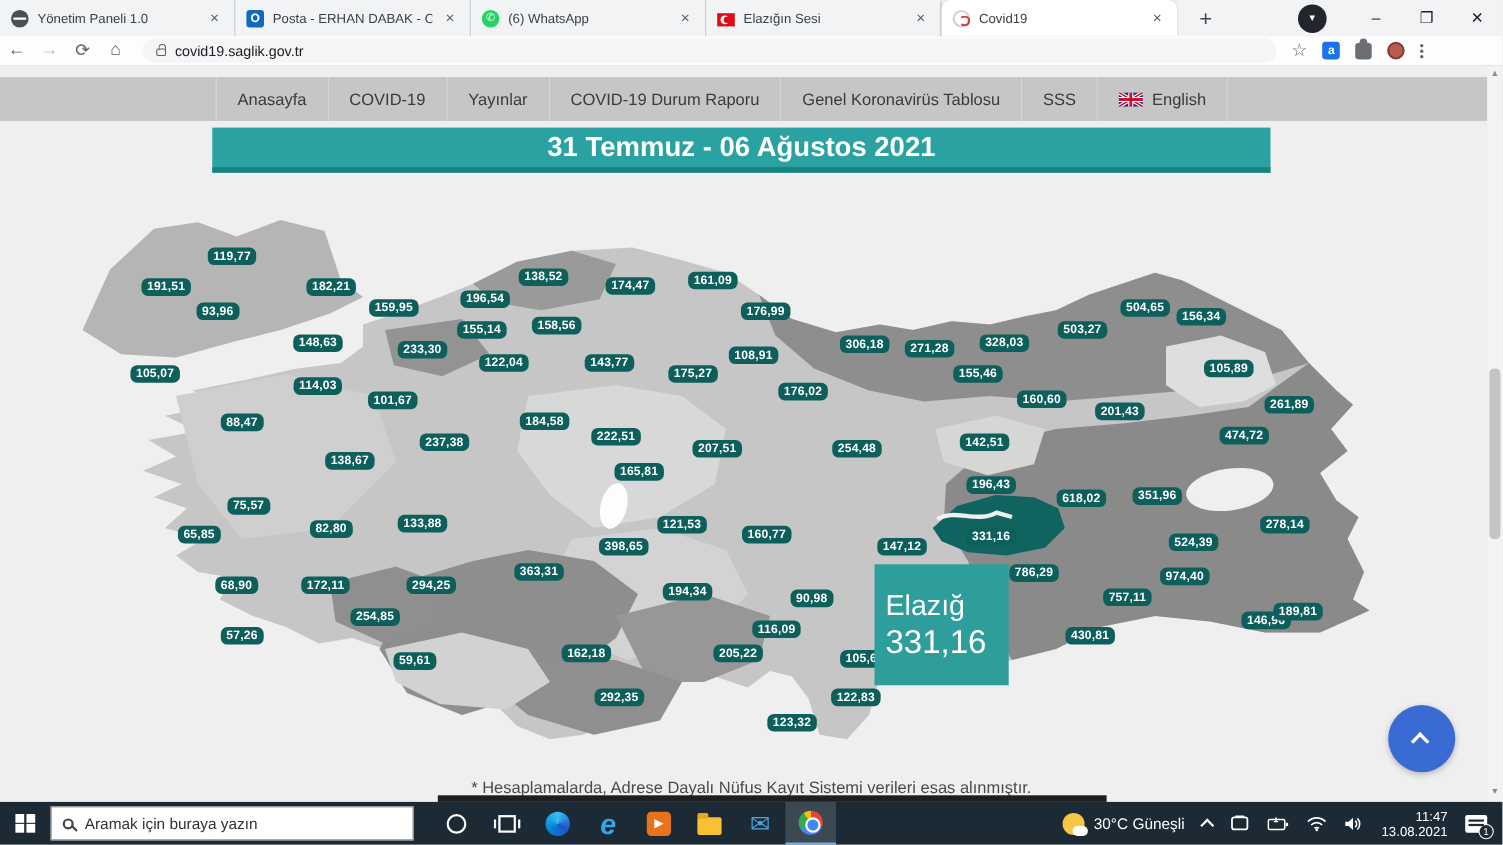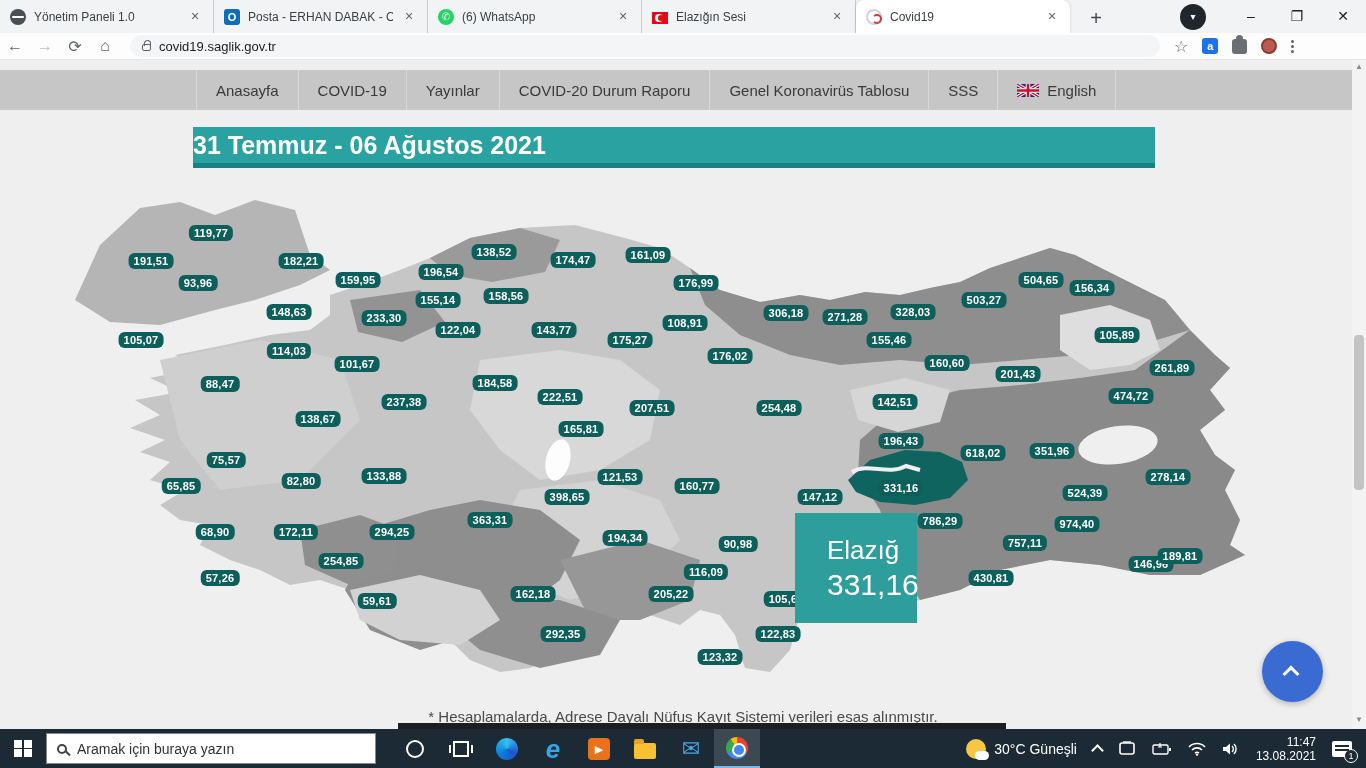--- a/index.html
+++ b/index.html
@@ -45,26 +45,26 @@
   .dots i { width:3px; height:3px; background:#5f6368; border-radius:50%; }
 
   
   .page { position:absolute; left:0; top:60px; width:1366px; height:669px; background:#efefef; overflow:hidden; }
   .navbar { position:absolute; left:0; top:10px; width:1366px; height:40px; background:#c6c6c6; display:flex; align-items:stretch; padding-left:196px; }
   .nav-item { display:flex; align-items:center; gap:8px; padding:0 19px; font-size:15px; color:#3a3a3a; border-left:1px solid #d8d8d8; cursor:pointer; white-space:nowrap; }
   .nav-item:last-child { border-right:1px solid #d8d8d8; }
   .flag-tr { width:20px; height:13px; background:#e30a17; position:relative; display:inline-block; }
   .flag-tr::before { content:""; position:absolute; left:4px; top:2.5px; width:8px; height:8px; border-radius:50%; background:#fff; }
   .flag-tr::after { content:""; position:absolute; left:6.5px; top:3.5px; width:6.5px; height:6px; border-radius:50%; background:#e30a17; }
-  .banner { position:absolute; left:193px; top:67px; width:962px; height:41px; background:#2aa2a1; border-bottom:5px solid #17827f; display:flex; align-items:center; }
+  .banner { position:absolute; left:193px; top:56px; width:962px; height:41px; background:#2aa2a1; border-bottom:5px solid #17827f; display:flex; align-items:center; justify-content:center; }
   .banner .txt { color:#fff; font-size:25px; font-weight:bold; }
 
   .mapwrap { position:absolute; left:0; top:0; width:1366px; height:669px; }
   .mlabel { position:absolute; transform:translate(-50%,-50%); background:#0d5f5b; color:#fff; font-size:11px; font-weight:bold; padding:2px 5px; border-radius:6px; white-space:nowrap; z-index:4; letter-spacing:.2px; }
-  .tooltipbox { position:absolute; left:795px; top:453px; width:122px; height:110px; background:#2e9e9d; z-index:6; color:#fff; display:flex; flex-direction:column; justify-content:center; padding-left:32px; gap:2px; }
+  .tooltipbox { position:absolute; left:795px; top:453px; width:122px; height:110px; background:#2e9e9d; z-index:6; color:#fff; display:flex; flex-direction:column; justify-content:center; padding-left:10px; gap:2px; }
   .tooltipbox .prov { font-size:26px; }
   .tooltipbox .val { font-size:30px; }
   .footnote { position:absolute; left:0; top:648px; width:1366px; text-align:center; font-size:15px; color:#4a4a4a; z-index:3; }
   .darkstrip { position:absolute; left:398px; top:663px; width:608px; height:6px; background:#1e1e1e; z-index:3; }
 
   .fab { position:absolute; left:1262px; top:581px; width:61px; height:61px; border-radius:50%; background:#3a6bd3; z-index:7; box-shadow:0 2px 6px rgba(0,0,0,.25); }
   .fab .chev { position:absolute; left:23px; top:27px; width:12px; height:12px; border-top:3px solid #fff; border-left:3px solid #fff; transform:rotate(45deg); }
 
   .vscroll { position:absolute; right:0; top:0; width:14px; height:669px; background:#f3f3f3; z-index:8; }
   .vscroll .arr { position:absolute; left:0; width:14px; height:14px; color:#8a8a8a; font-size:8px; text-align:center; line-height:14px; }
@@ -174,21 +174,21 @@
       <div class="nav-item">
           <span>Anasayfa</span>
         </div>
       <div class="nav-item">
           <span>COVID-19</span>
         </div>
       <div class="nav-item">
           <span>Yayınlar</span>
         </div>
       <div class="nav-item">
-          <span>COVID-20 Durum Raporu</span>
+          <span>COVID-19 Durum Raporu</span>
         </div>
       <div class="nav-item">
           <span>Genel Koronavirüs Tablosu</span>
         </div>
       <div class="nav-item">
           <span>SSS</span>
         </div>
       <div class="nav-item">
         <svg width="22" height="13" viewBox="0 0 22 13">
             <rect width="22" height="13" fill="#1d2f7a"></rect>

